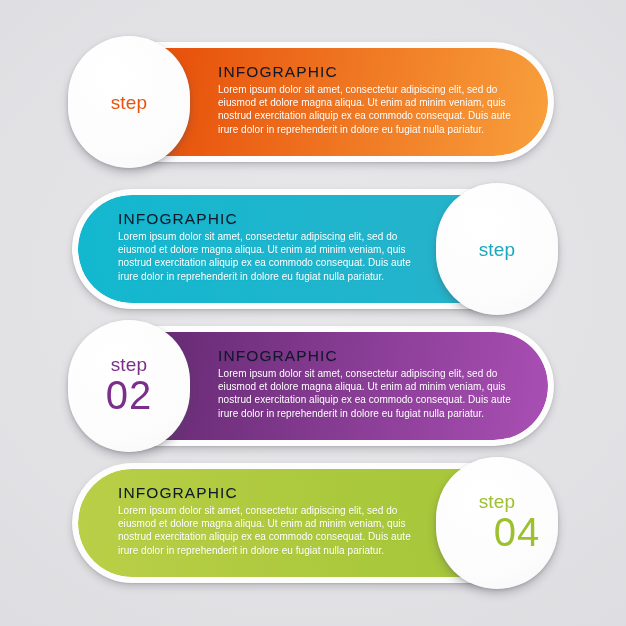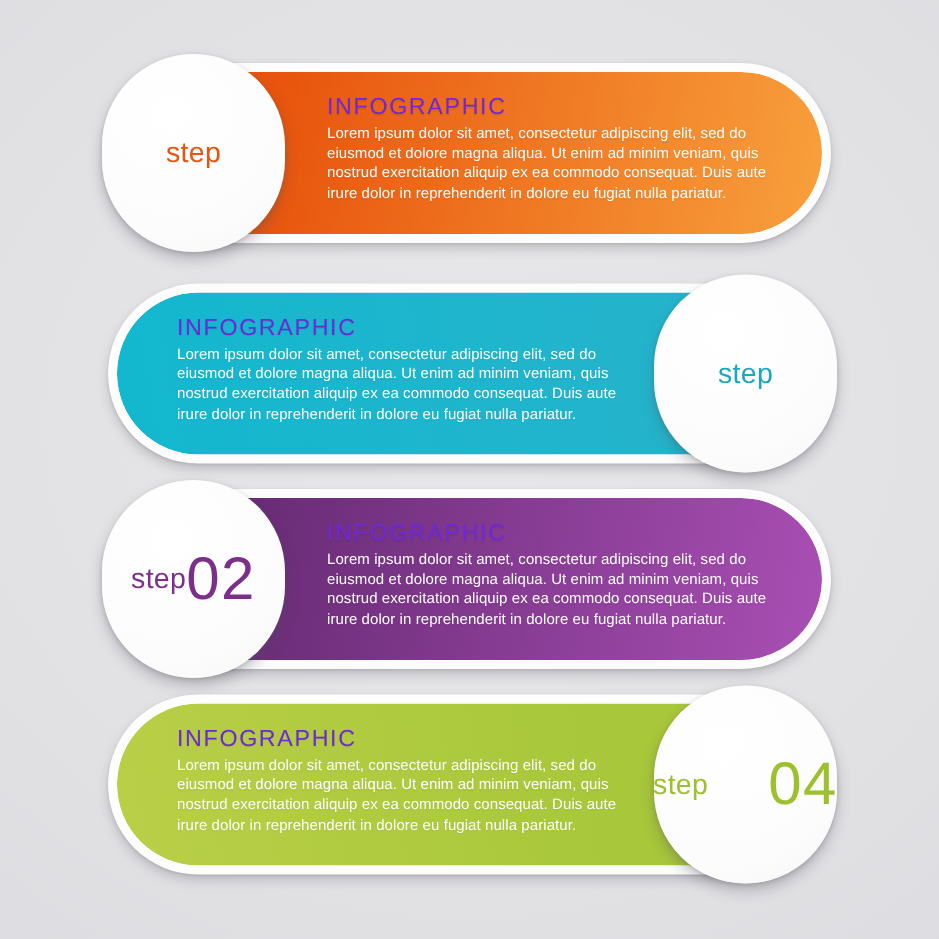--- a/index.html
+++ b/index.html
@@ -86,20 +86,21 @@
   .step-pill {
     position: absolute;
     top: 0;
     width: 122px;
     height: 132px;
     border-radius: 62px;
     background: radial-gradient(ellipse 120% 110% at 38% 30%, #ffffff 0%, #fcfcfc 55%, #f2f2f3 100%);
     box-shadow: 0 5px 9px rgba(80,80,92,0.30),
                 0 1px 3px rgba(80,80,92,0.22);
     display: flex;
+    flex-direction: column;
     align-items: center;
     justify-content: center;
   }
   .step-pill.on-left  { left: 68px; }
   .step-pill.on-right { left: 436px; }
 
   .step-word {
     font-size: 19px;
     line-height: 20px;
     font-weight: 400;
@@ -121,21 +122,21 @@
     color: #ffffff;
   }
   .copy.text-right { left: 218px; }
   .copy.text-left  { left: 118px; }
 
   .copy-title {
     font-size: 15.5px;
     line-height: 19px;
     font-weight: 400;
     letter-spacing: 1.1px;
-    color: #6d28d9;
+    color: #0f172a;
     margin-bottom: 2px;
     text-shadow: 0 1px 1px rgba(0,0,0,0.07);
   }
   .copy-body {
     font-size: 10px;
     line-height: 13.2px;
     color: #ffffff;
     letter-spacing: 0.05px;
     text-shadow: 0 1px 1px rgba(0,0,0,0.06);
   }

